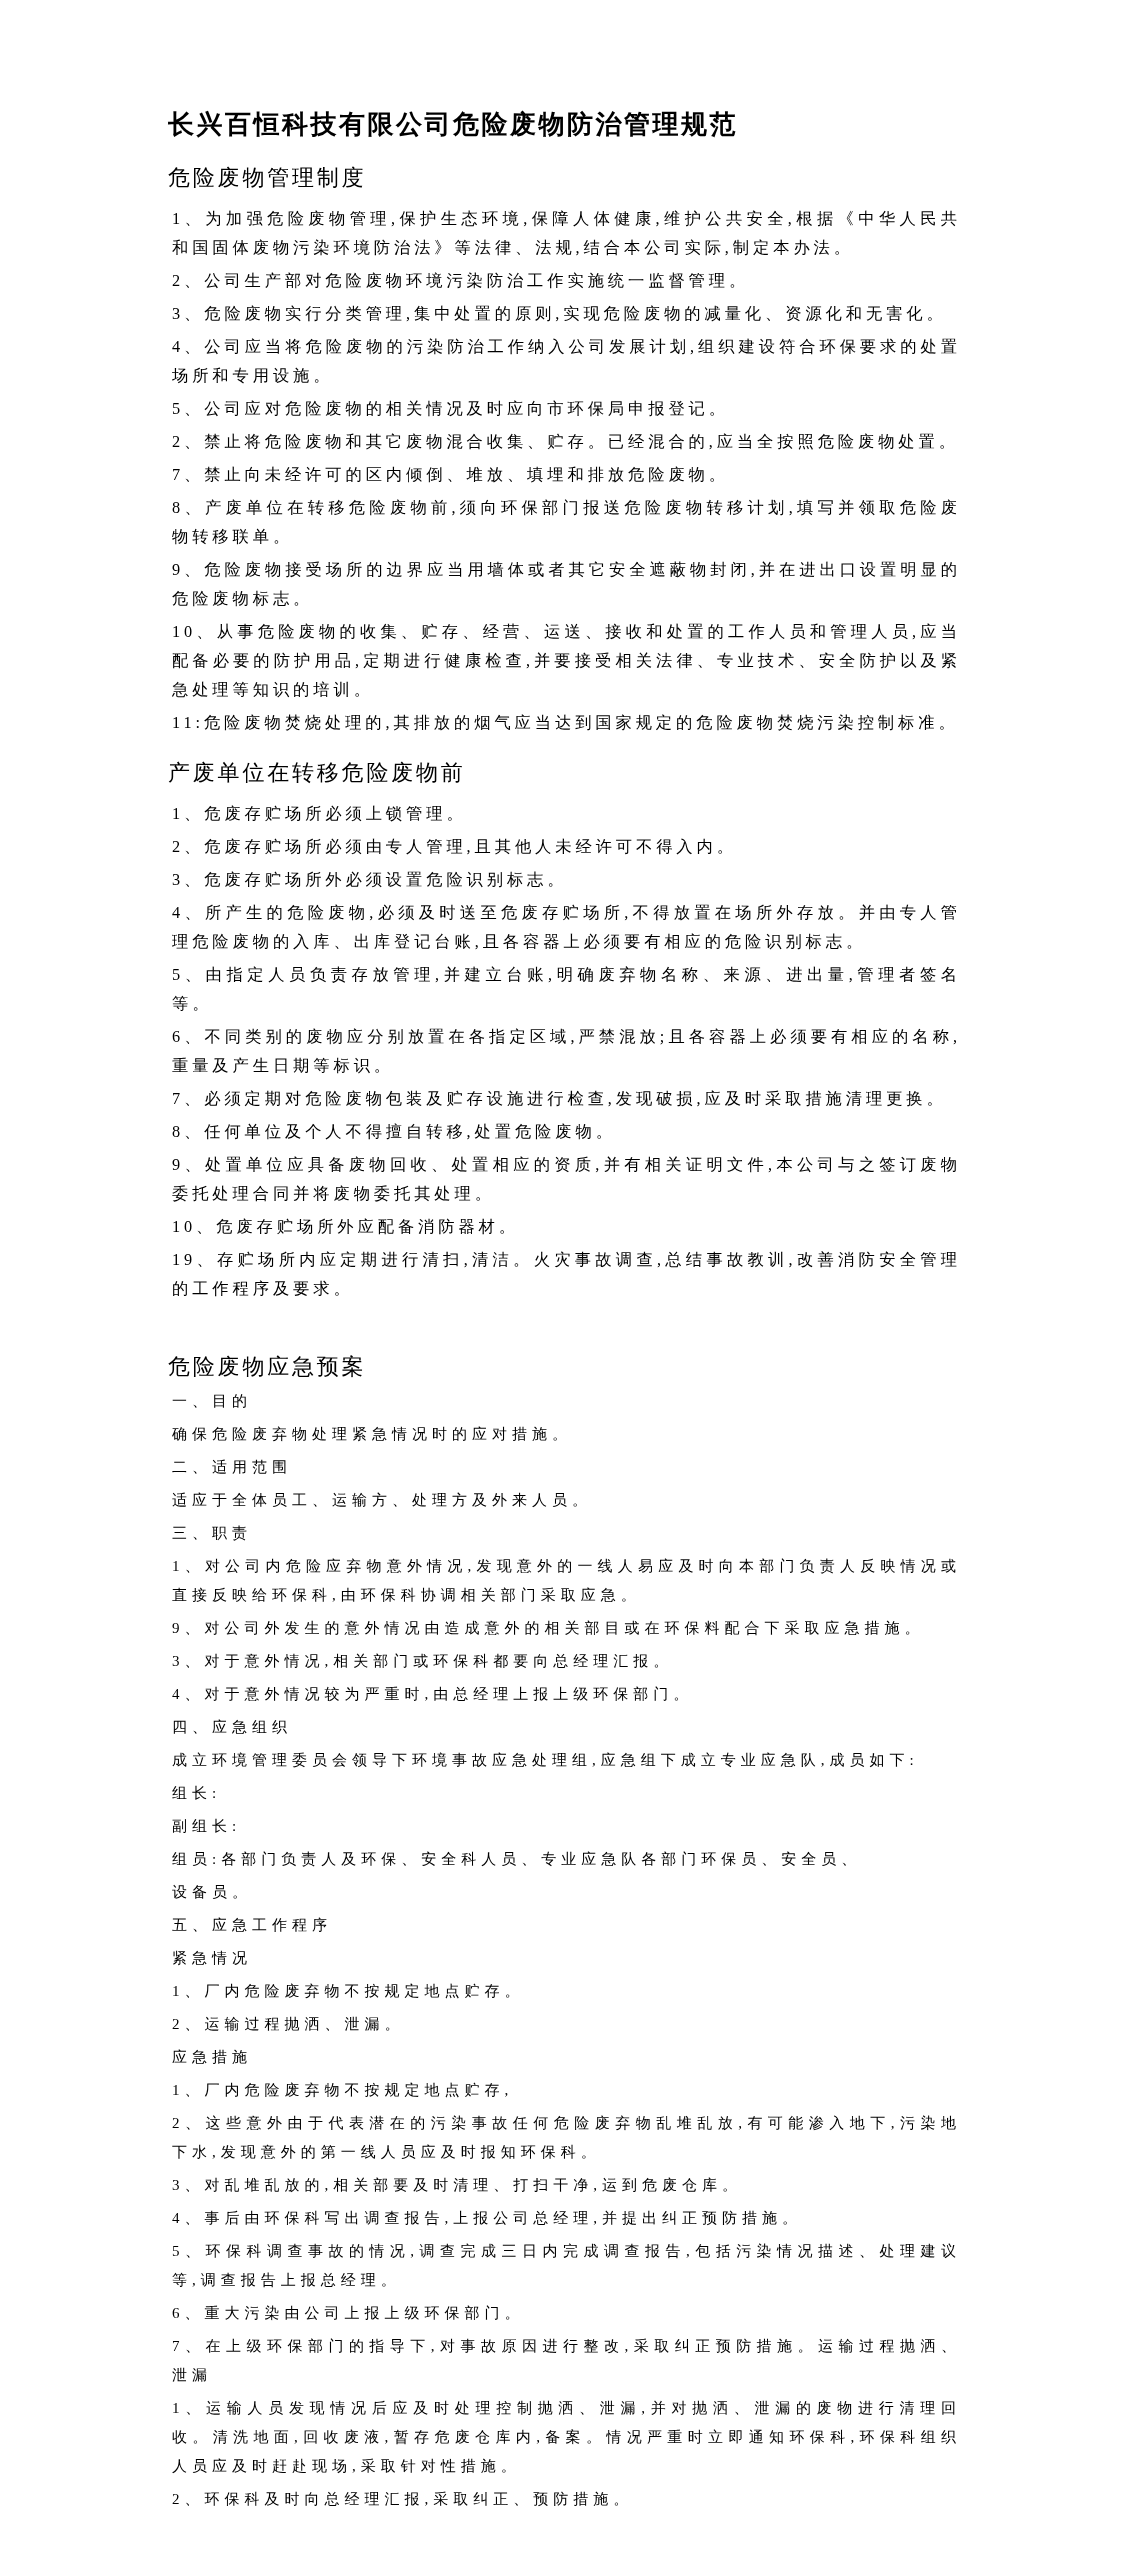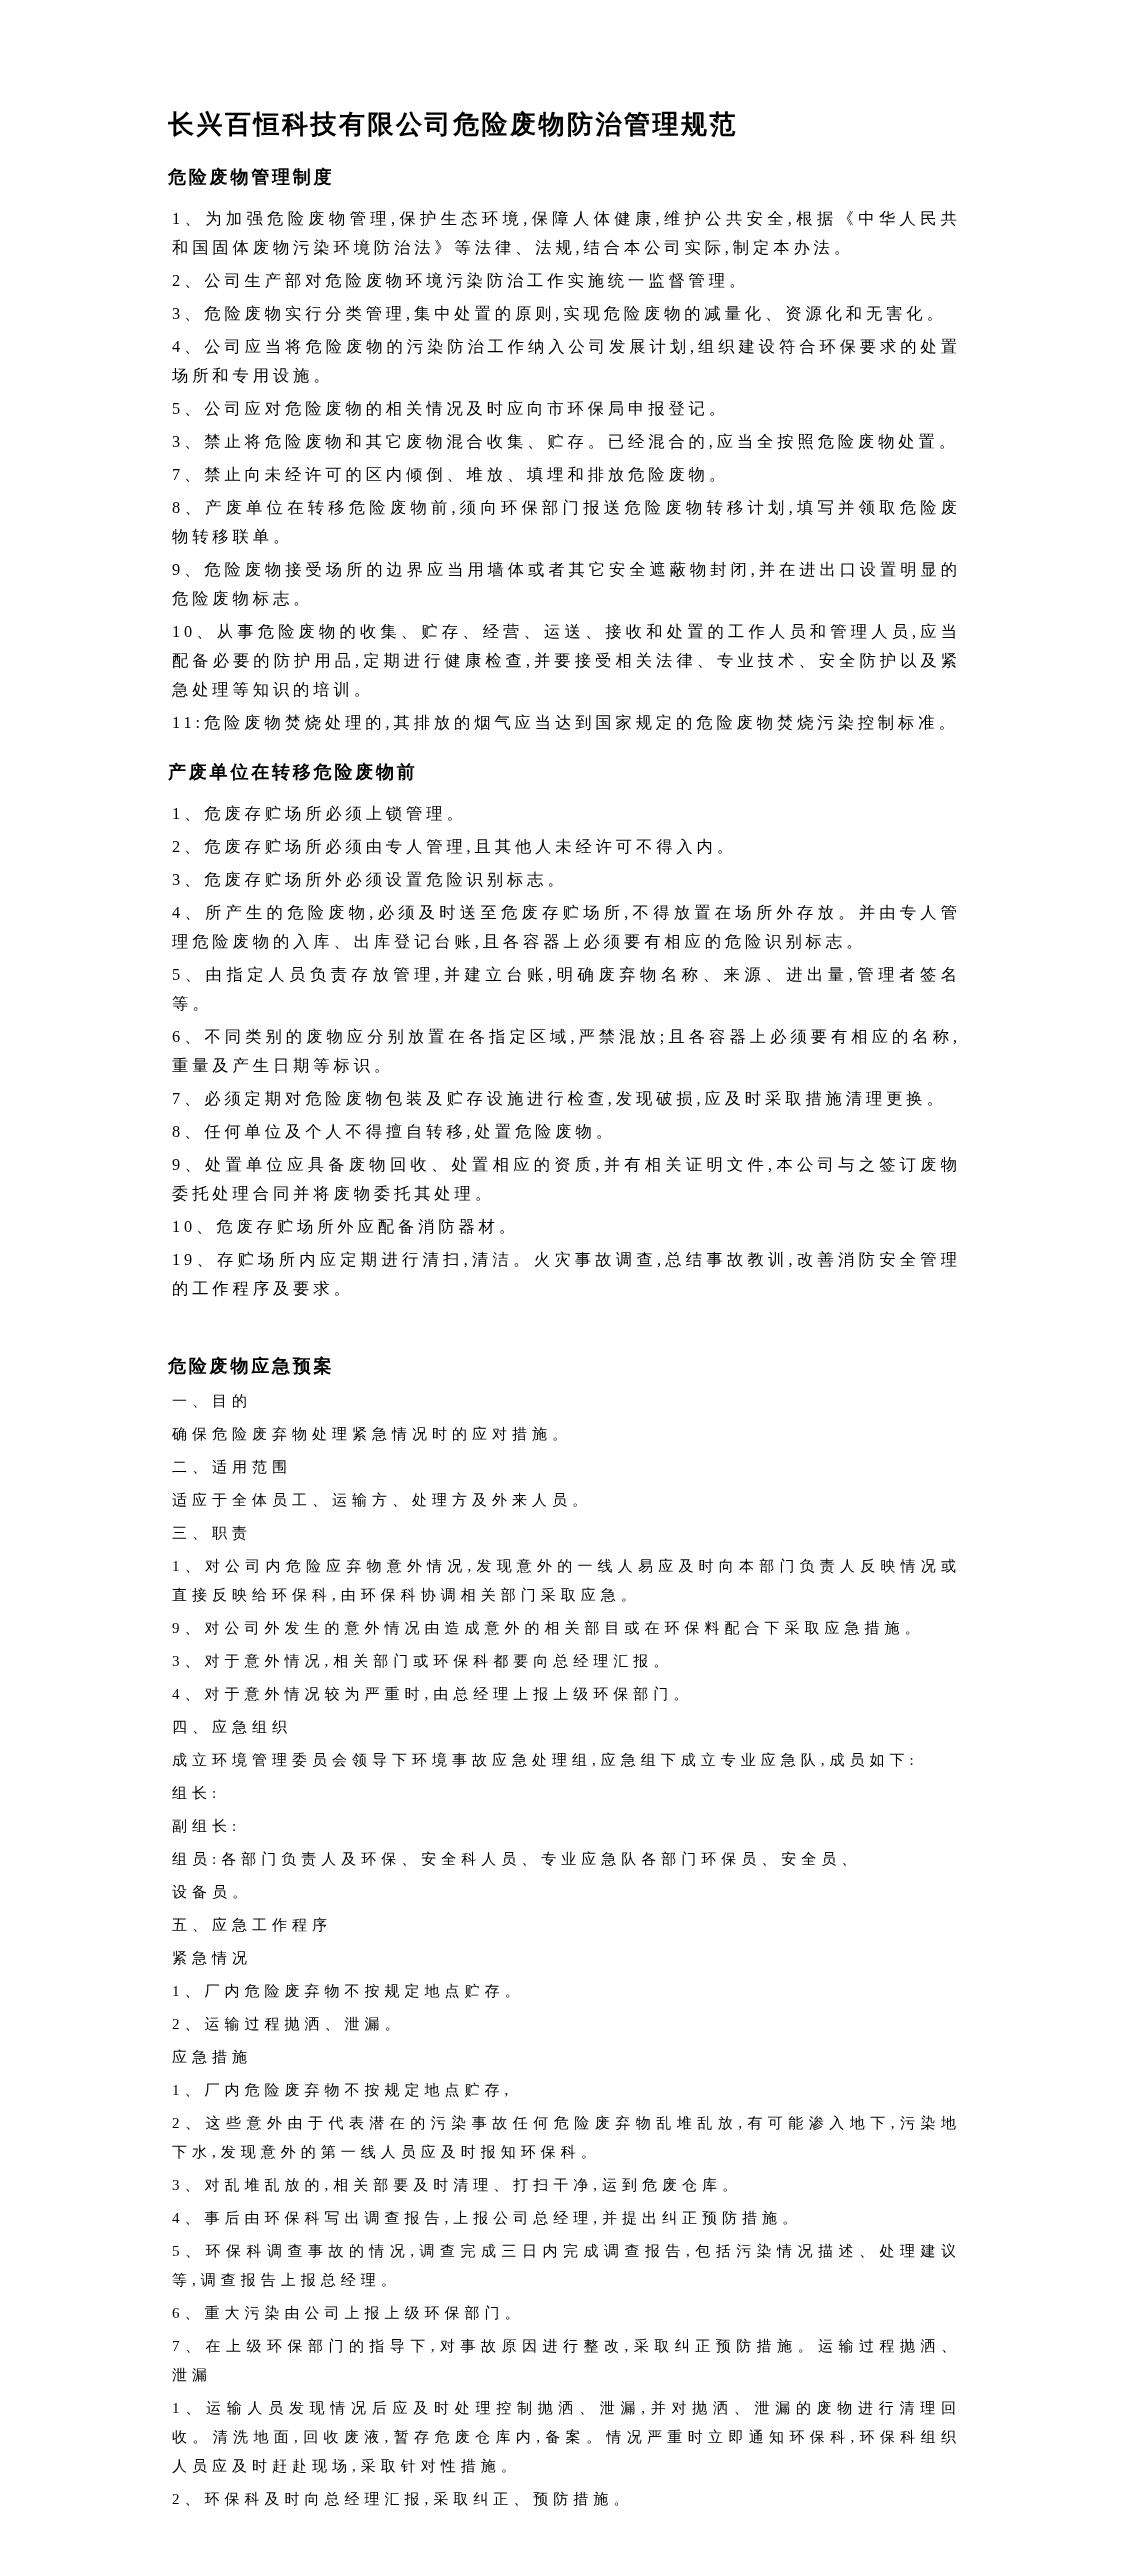--- a/index.html
+++ b/index.html
@@ -25,23 +25,23 @@
     line-height: 37px;
     font-weight: 700;
     letter-spacing: 2.5px;
     white-space: nowrap;
   }
   .doc-section {
     margin: 0;
   }
   .section-heading {
     margin: 18.4px 0 10px 0;
-    font-size: 18px;
+    font-size: 22px;
     line-height: 33px;
-    font-weight: 700;
+    font-weight: 400;
     letter-spacing: 2.8px;
   }
   .doc-paragraph {
     margin: 4px;
     font-size: 16.3px;
     line-height: 29px;
     letter-spacing: 3.9px;
     text-align: justify;
   }
   
@@ -60,21 +60,21 @@
 <div class="page">
   <h1 class="doc-title">长兴百恒科技有限公司危险废物防治管理规范</h1>
   <div id="sections">
       <section class="doc-section section-1">
         <h2 class="section-heading">危险废物管理制度</h2>
         <p class="doc-paragraph">1、为加强危险废物管理,保护生态环境,保障人体健康,维护公共安全,根据《中华人民共和国固体废物污染环境防治法》等法律、法规,结合本公司实际,制定本办法。</p>
         <p class="doc-paragraph">2、公司生产部对危险废物环境污染防治工作实施统一监督管理。</p>
         <p class="doc-paragraph">3、危险废物实行分类管理,集中处置的原则,实现危险废物的减量化、资源化和无害化。</p>
         <p class="doc-paragraph">4、公司应当将危险废物的污染防治工作纳入公司发展计划,组织建设符合环保要求的处置场所和专用设施。</p>
         <p class="doc-paragraph">5、公司应对危险废物的相关情况及时应向市环保局申报登记。</p>
-        <p class="doc-paragraph">3、禁止将危险废物和其它废物混合收集、贮存。已经混合的,应当全按照危险废物处置。</p>
+        <p class="doc-paragraph">2、禁止将危险废物和其它废物混合收集、贮存。已经混合的,应当全按照危险废物处置。</p>
         <p class="doc-paragraph">7、禁止向未经许可的区内倾倒、堆放、填埋和排放危险废物。</p>
         <p class="doc-paragraph">8、产废单位在转移危险废物前,须向环保部门报送危险废物转移计划,填写并领取危险废物转移联单。</p>
         <p class="doc-paragraph">9、危险废物接受场所的边界应当用墙体或者其它安全遮蔽物封闭,并在进出口设置明显的危险废物标志。</p>
         <p class="doc-paragraph">10、从事危险废物的收集、贮存、经营、运送、接收和处置的工作人员和管理人员,应当配备必要的防护用品,定期进行健康检查,并要接受相关法律、专业技术、安全防护以及紧急处理等知识的培训。</p>
         <p class="doc-paragraph">11:危险废物焚烧处理的,其排放的烟气应当达到国家规定的危险废物焚烧污染控制标准。</p>
       </section>
       <section class="doc-section section-2">
         <h2 class="section-heading">产废单位在转移危险废物前</h2>
         <p class="doc-paragraph">1、危废存贮场所必须上锁管理。</p>
         <p class="doc-paragraph">2、危废存贮场所必须由专人管理,且其他人未经许可不得入内。</p>

